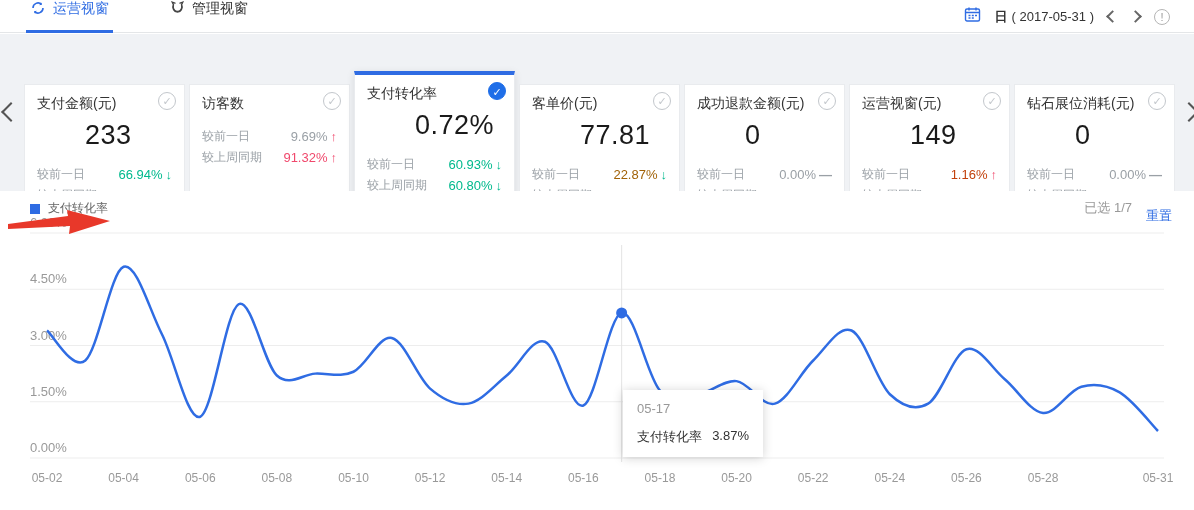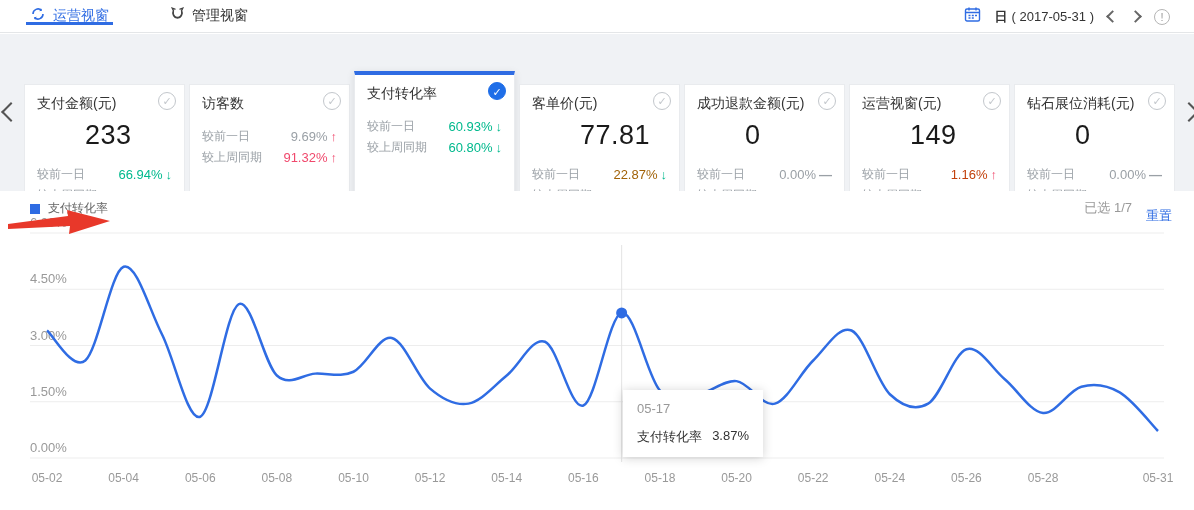--- a/index.html
+++ b/index.html
@@ -3,21 +3,21 @@
 <meta charset="utf-8">
 <style>
   * { box-sizing: border-box; margin: 0; padding: 0; }
   html,body { width:1194px; height:510px; overflow:hidden; background:#fff;
     font-family:"Liberation Sans","DejaVu Sans",sans-serif; }
   .page { position:relative; width:1194px; height:510px; }
 
   
   .header { position:absolute; left:0; top:0; width:1194px; height:33px; background:#fff;
     border-bottom:1px solid #e4e6e8; }
-  .tab { position:absolute; top:0; height:25px; display:flex; align-items:flex-end; gap:7px;
+  .tab { position:absolute; top:0; height:33px; display:flex; align-items:flex-start; gap:7px;
     font-size:14px; color:#333; cursor:pointer; }
   .tab.active { color:#2f6ce3; }
   .tab.active .underline { position:absolute; left:-4px; right:-4px; bottom:0; height:3px; background:#2f6ce3; }
   .tab1 { left:30px; }
   .tab2 { left:170px; }
   .hdr-right { position:absolute; right:24px; top:0; height:33px; display:flex; align-items:center; gap:14px; }
   .date-text { font-size:13px; color:#333; display:flex; align-items:center; gap:4px; }
   .date-mode { font-weight:bold; }
   .chev { width:9px; height:9px; border-left:2px solid #666; border-bottom:2px solid #666; cursor:pointer; }
   .chev.left  { transform:rotate(45deg); }
@@ -145,20 +145,21 @@
       <span class="row-val">
         <span style="color:#f0486c">91.32%</span>
         <span class="arrow" style="color:#f0486c">↑</span>
       </span>
             </div>
           </div>
         </div>
         <div class="card selected">
     <span class="card-check">✓</span>
     <div class="card-title">支付转化率</div>
+    <div class="card-value">0.72%</div>
     <div class="card-rows">
             <div class="card-row">
       <span class="row-label">较前一日</span>
       <span class="row-val">
         <span style="color:#00b98d">60.93%</span>
         <span class="arrow" style="color:#00b98d">↓</span>
       </span>
             </div>
             <div class="card-row">
       <span class="row-label">较上周同期</span>

